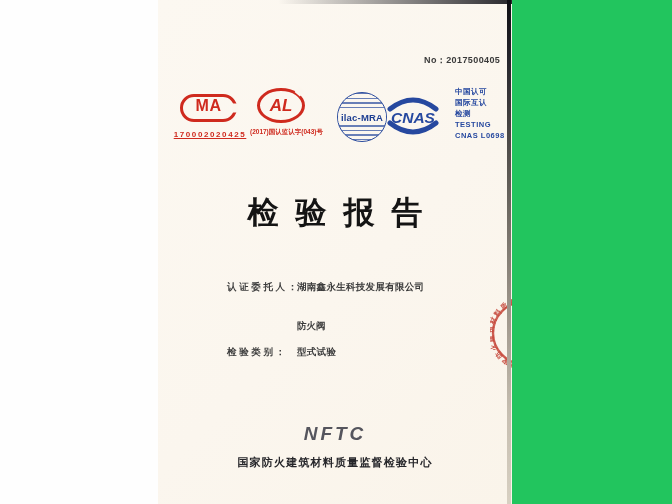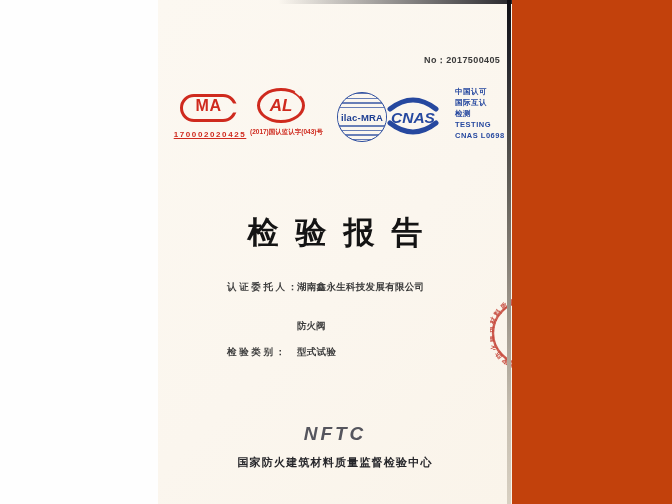--- a/index.html
+++ b/index.html
@@ -1,20 +1,20 @@
 <!DOCTYPE html>
 <html><head>
 <meta charset="utf-8">
 <style>
   * { margin:0; padding:0; box-sizing:border-box; }
   html,body { background:#ffffff; }
   body { font-family:"Liberation Sans", sans-serif; }
   #screenshot {
     position:relative; width:672px; height:504px;
-    background:#c2410c; overflow:hidden;padding-left:32px;
+    background:#22c55e; overflow:hidden;padding-left:32px;
   }
   
   .gutter-left {
     position:absolute; left:0; top:0; width:158px; height:504px;
     background:#fefefe;
   }
   
   .page {
     position:absolute; left:158px; top:0; width:354px; height:504px;
     background:linear-gradient(135deg, #fcf8f1 0%, #fbf6ee 55%, #faf4ea 100%);
@@ -84,21 +84,20 @@
   .cnas-line {
     font-size:7.5px; line-height:11px; font-weight:700;
     color:#26489f; letter-spacing:0.5px; white-space:nowrap;
   }
   
   .title {
     position:absolute; left:0; top:192px; width:354px;
     text-align:center; padding-left:17px;
     font-size:31px; font-weight:700; color:#141414; letter-spacing:17px;
     white-space:nowrap;
-    margin-top:20px;
   }
   
   .field-row { position:absolute; left:69px; white-space:nowrap; }
   .field-label {
     display:inline-block; width:70px; white-space:pre;
     font-size:9.5px; font-weight:700; color:#3b3b3b;
   }
   .field-value {
     font-size:9.5px; font-weight:700; color:#3b3b3b; letter-spacing:0.3px;
   }

